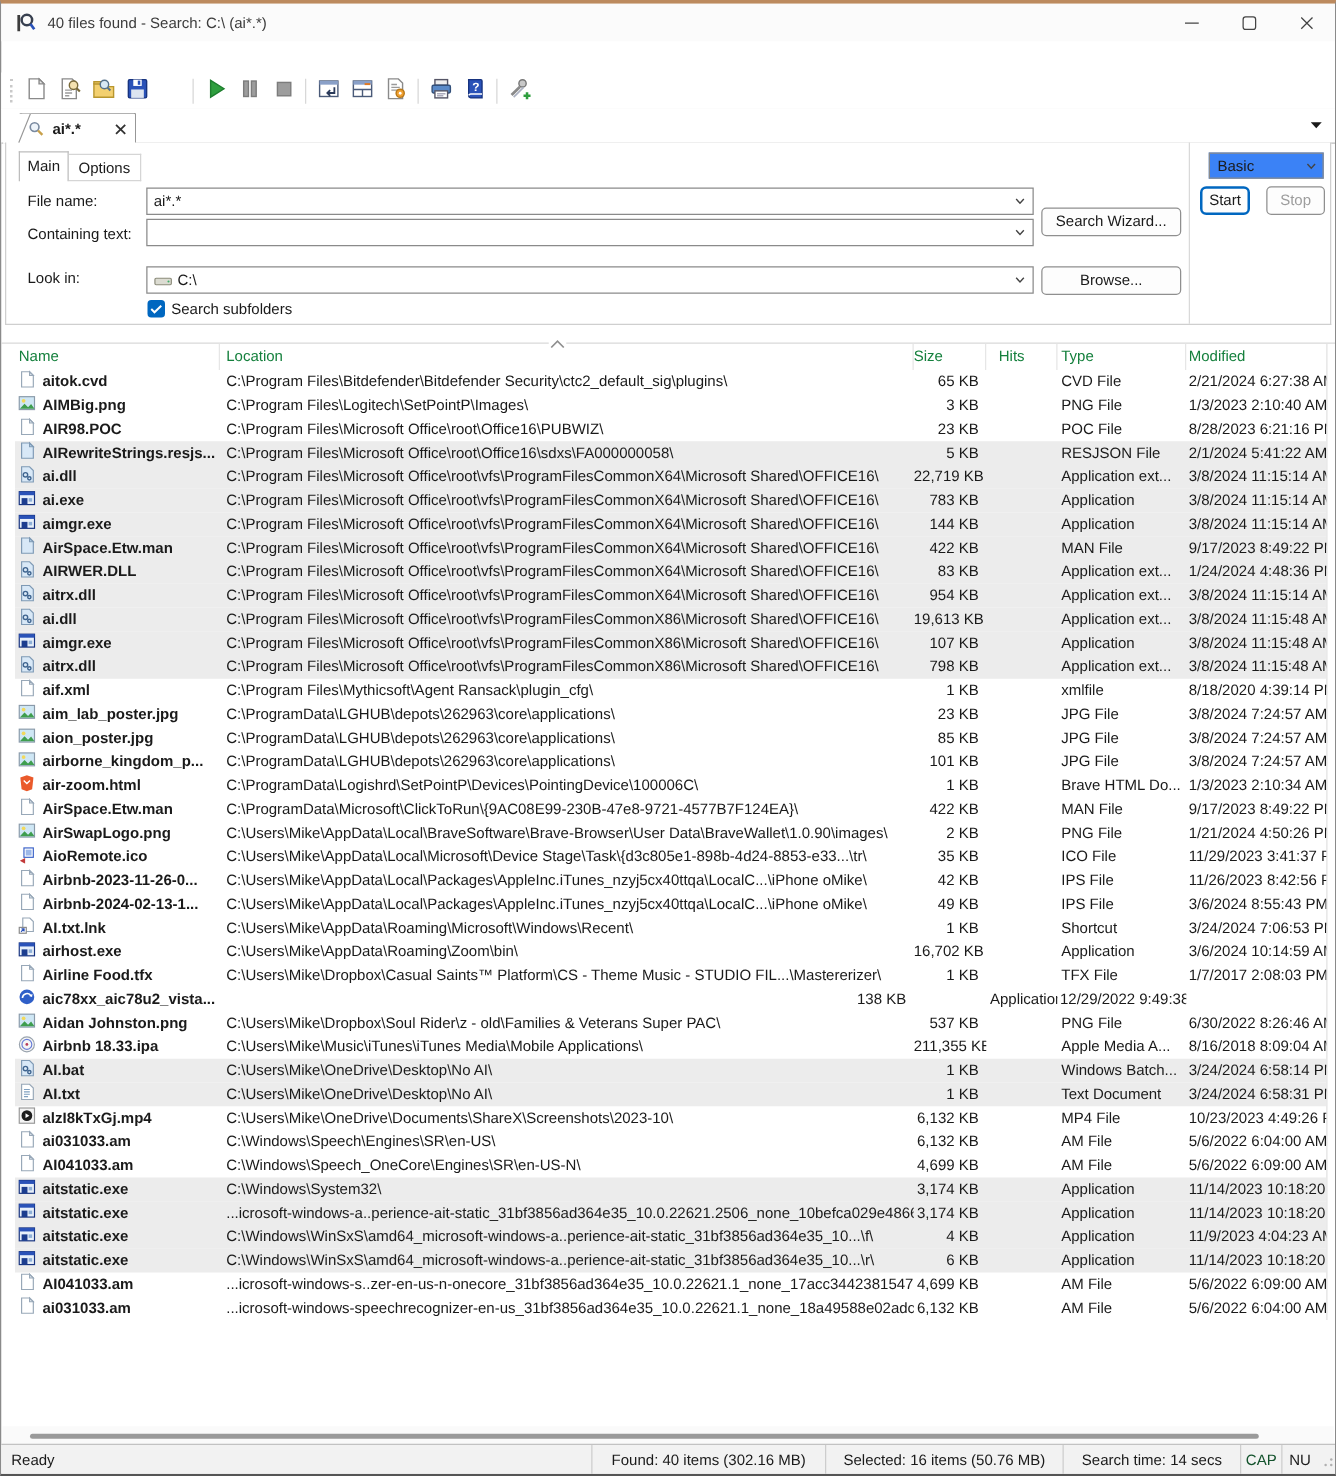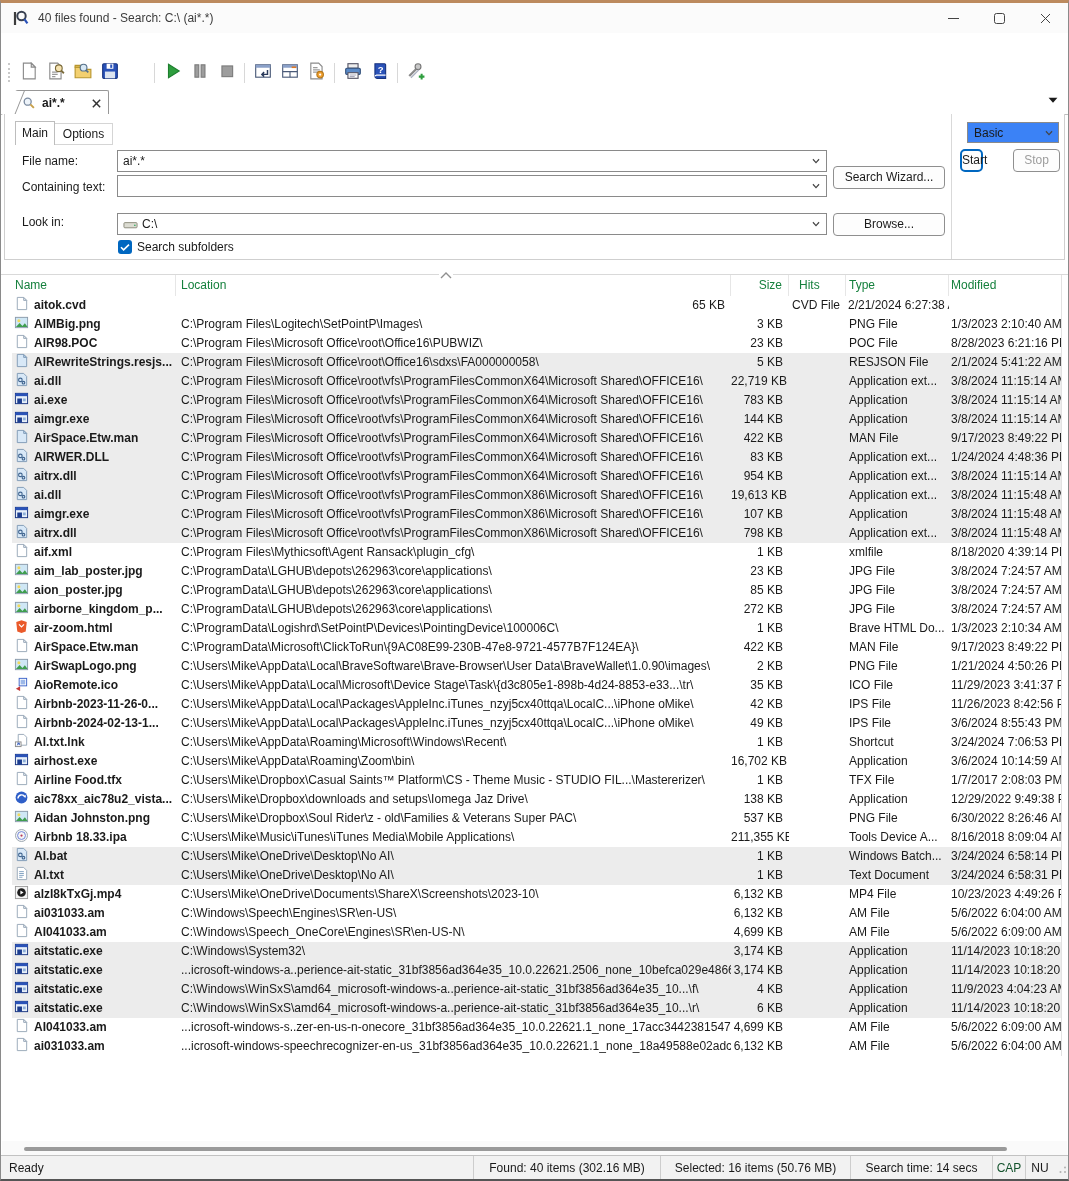--- a/index.html
+++ b/index.html
@@ -51,29 +51,29 @@
   .combo .drv{width:15px;height:15px;}
   .pbtn{position:absolute;height:23px;background:#fdfdfd;border:1px solid #8f8f8f;border-radius:4px;
         box-sizing:border-box;text-align:center;line-height:21px;}
   .cbox{position:absolute;left:113px;top:126px;width:14px;height:14px;background:#0067c0;border-radius:3px;}
   .cbox svg{width:14px;height:14px;display:block;}
   .cblabel{position:absolute;left:132px;top:126px;}
   .vsep{position:absolute;left:946px;top:0;bottom:0;border-left:1px solid #d9d9d9;}
   .basic-select{position:absolute;left:962px;top:8px;width:92px;height:21px;border:1px solid #8a8a8a;
         background:#3b82f6;box-sizing:border-box;display:flex;align-items:center;padding-left:6px;}
   .basic-select .chev{margin-left:auto;width:14px;height:14px;margin-right:2px;}
-  .btn-start{left:955px;top:35px;width:23px;border:2px solid #0067c0;line-height:19px;border-radius:5px;}
+  .btn-start{left:955px;top:35px;width:40px;border:2px solid #0067c0;line-height:19px;border-radius:5px;}
   .btn-stop{left:1008px;top:35px;width:47px;color:#9d9d9d;}
   
   .results-topline{position:absolute;top:271px;left:0;right:0;border-top:1px solid #d9d9d9;}
   .results{position:absolute;top:272px;left:11px;width:1049px;border-right:1px solid #e2e2e2;}
   .thead{display:grid;grid-template-columns:164px 555px 58px 57px 103px 1fr;height:21px;color:#15803d;position:relative;}
   .thead>div{line-height:21px;border-right:1px solid #e6e6e6;overflow:hidden;white-space:nowrap;box-sizing:border-box;}
   .thead .h-mod{border-right:none;}
-  .h-name{padding-left:3px;} .h-loc{padding-left:5px;} .h-size{text-align:right;padding-right:6px;}
+  .h-name{padding-left:3px;} .h-loc{padding-left:5px;} .h-size{padding-right:23px;}
   .h-hits{padding-left:10px;} .h-type{padding-left:3px;} .h-mod{padding-left:2px;}
   .sortmark{position:absolute;left:427px;top:-6px;width:14px;height:10px;background:#fff;z-index:3;}
   .trow{display:grid;grid-template-columns:164px 555px 58px 57px 103px 1fr;height:19px;}
   .trow.sel{background:#ececec;}
   .c{line-height:19px;overflow:hidden;white-space:nowrap;box-sizing:border-box;}
   .c.name{display:flex;align-items:flex-start;gap:5px;padding-left:2px;font-weight:bold;}
   .fic{width:15px;height:15px;flex:0 0 15px;display:inline-flex;}
   .fic svg{width:15px;height:15px;}
   .c.loc{padding-left:5px;} .c.size{text-align:right;padding-right:6px;}
   .c.hits{padding-left:10px;} .c.type{padding-left:3px;} .c.mod{padding-left:2px;}
@@ -310,20 +310,21 @@
   <div class="trow">
     <div class="c name">
             <span class="fic">
               <svg viewBox="0 0 16 16">
                 <path d="M3.5 1.5h6.8l3.2 3.2v9.8H3.5z" fill="#fff" stroke="#98a8b8"></path>
                 <path d="M10.3 1.5v3.2h3.2z" fill="#e8eef4" stroke="#98a8b8"></path>
               </svg>
             </span>
             <span class="nm">aitok.cvd</span>
           </div>
+    <div class="c loc">C:\Program Files\Bitdefender\Bitdefender Security\ctc2_default_sig\plugins\</div>
     <div class="c size">65 KB</div>
     <div class="c hits"></div>
     <div class="c type">CVD File</div>
     <div class="c mod">2/21/2024 6:27:38 AM</div>
   </div>
 
   <div class="trow">
     <div class="c name">
             <span class="fic">
               <svg viewBox="0 0 16 16">
@@ -597,21 +598,21 @@
             <span class="fic">
               <svg viewBox="0 0 16 16">
                 <rect x="1.5" y="2.5" width="13" height="11" fill="#cfe7f5" stroke="#8a9aaa"></rect>
                 <circle cx="5.2" cy="6" r="1.6" fill="#f2d95c"></circle>
                 <path d="M2 12.8l4-4.2 3 3 2.6-2.8 2.9 4z" fill="#3f9e4f"></path>
               </svg>
             </span>
             <span class="nm">airborne_kingdom_p...</span>
           </div>
     <div class="c loc">C:\ProgramData\LGHUB\depots\262963\core\applications\</div>
-    <div class="c size">272 KB</div>
+    <div class="c size">101 KB</div>
     <div class="c hits"></div>
     <div class="c type">JPG File</div>
     <div class="c mod">3/8/2024 7:24:57 AM</div>
   </div>
 
   <div class="trow">
     <div class="c name">
             <span class="fic">
               <svg viewBox="0 0 16 16">
                 <path d="M8 1.2l5.6 2.1-1.1 10L8 15l-4.5-1.7-1.1-10z" fill="#ea5a2b"></path>
@@ -772,21 +773,20 @@
     <div class="c name">
             <span class="fic">
               <svg viewBox="0 0 16 16">
                 <circle cx="8" cy="8" r="6.3" fill="#2f5fc8"></circle>
                 <path d="M4.2 9a4 4 0 017.4-1.9" stroke="#fff" stroke-width="1.4" fill="none"></path>
                 <path d="M12.8 5.4l-.4 2.8-2.5-1z" fill="#fff"></path>
               </svg>
             </span>
             <span class="nm">aic78xx_aic78u2_vista...</span>
           </div>
-    <div class="c loc">C:\Users\Mike\Dropbox\downloads and setups\Iomega Jaz Drive\</div>
     <div class="c size">138 KB</div>
     <div class="c hits"></div>
     <div class="c type">Application</div>
     <div class="c mod">12/29/2022 9:49:38 PM</div>
   </div>
 
   <div class="trow">
     <div class="c name">
             <span class="fic">
               <svg viewBox="0 0 16 16">
@@ -811,21 +811,21 @@
                 <circle cx="8" cy="8" r="6.4" fill="#f5f5f5" stroke="#9aa4ae"></circle>
                 <circle cx="8" cy="8" r="4.2" fill="none" stroke="#6a7fd8"></circle>
                 <circle cx="8" cy="8" r="1.2" fill="#b83a5a"></circle>
               </svg>
             </span>
             <span class="nm">Airbnb 18.33.ipa</span>
           </div>
     <div class="c loc">C:\Users\Mike\Music\iTunes\iTunes Media\Mobile Applications\</div>
     <div class="c size">211,355 KB</div>
     <div class="c hits"></div>
-    <div class="c type">Tools Device A...</div>
+    <div class="c type">Apple Media A...</div>
     <div class="c mod">8/16/2018 8:09:04 AM</div>
   </div>
 
   <div class="trow sel">
     <div class="c name">
             <span class="fic">
               <svg viewBox="0 0 16 16">
                 <path d="M3.5 1.5h6.8l3.2 3.2v9.8H3.5z" fill="#d8e8f7" stroke="#7f9ab5"></path>
                 <circle cx="6.8" cy="8.4" r="1.9" fill="none" stroke="#3f648f" stroke-width="1.2"></circle>
                 <circle cx="10.1" cy="11.4" r="1.4" fill="none" stroke="#3f648f" stroke-width="1.2"></circle>

